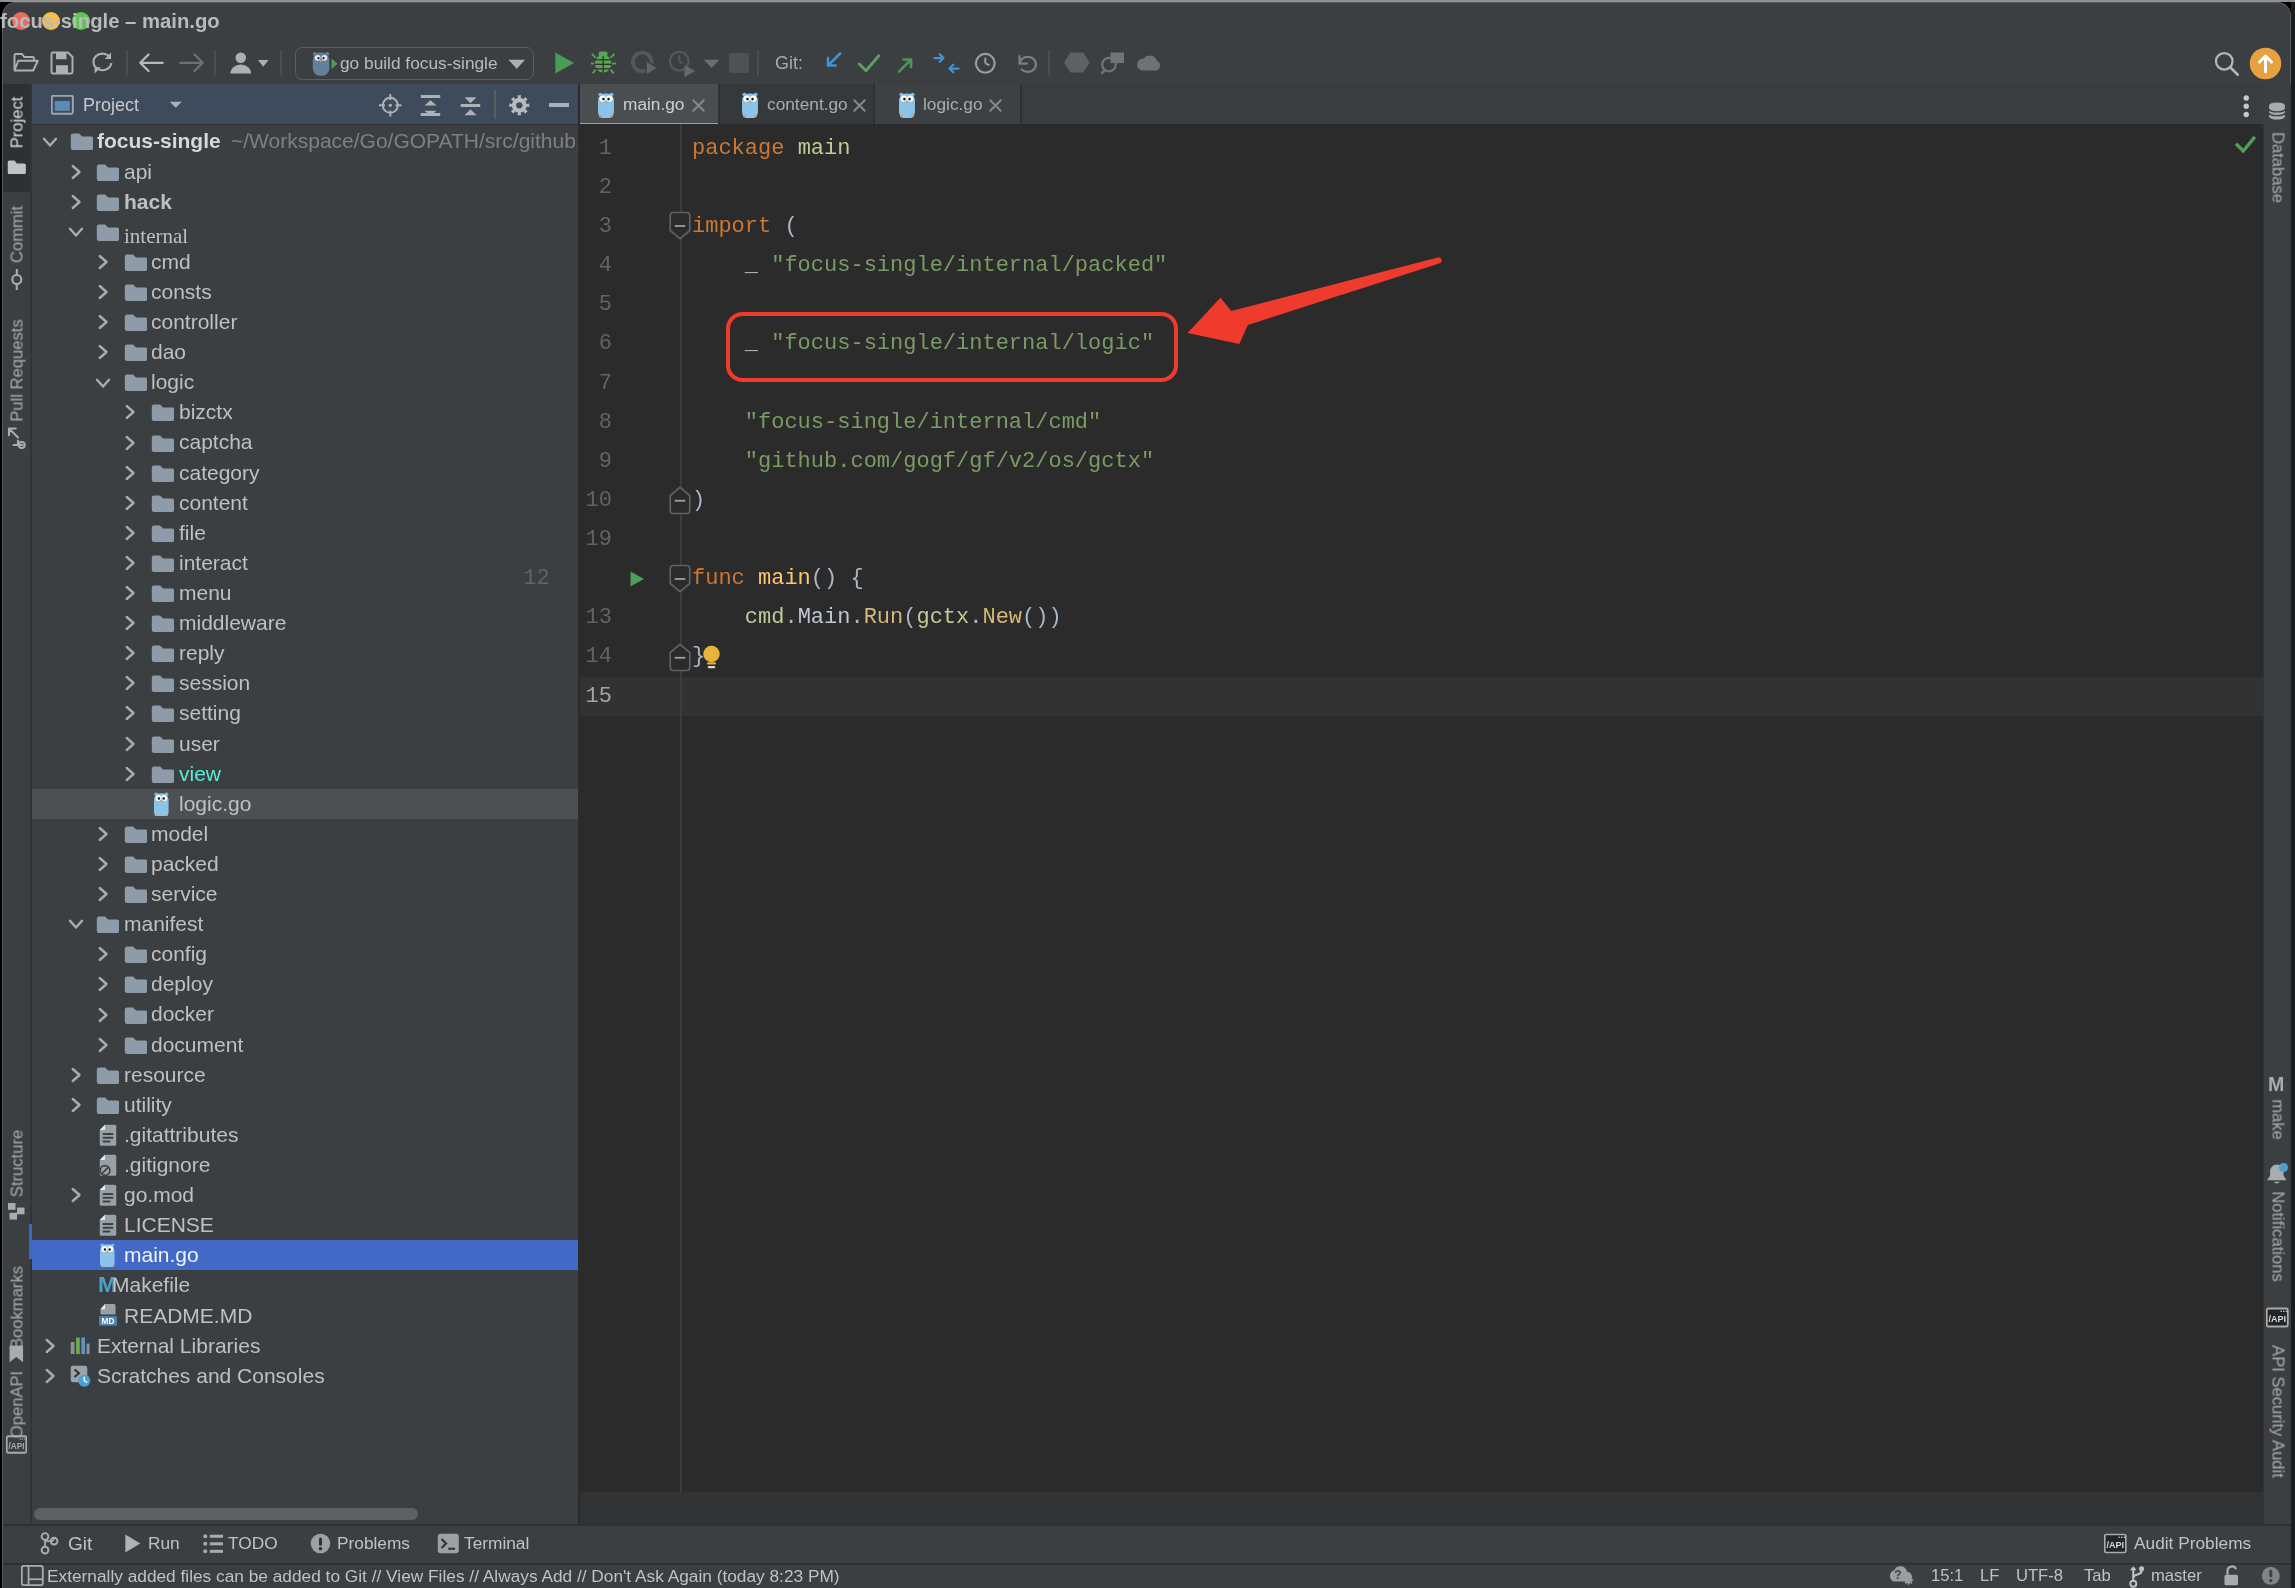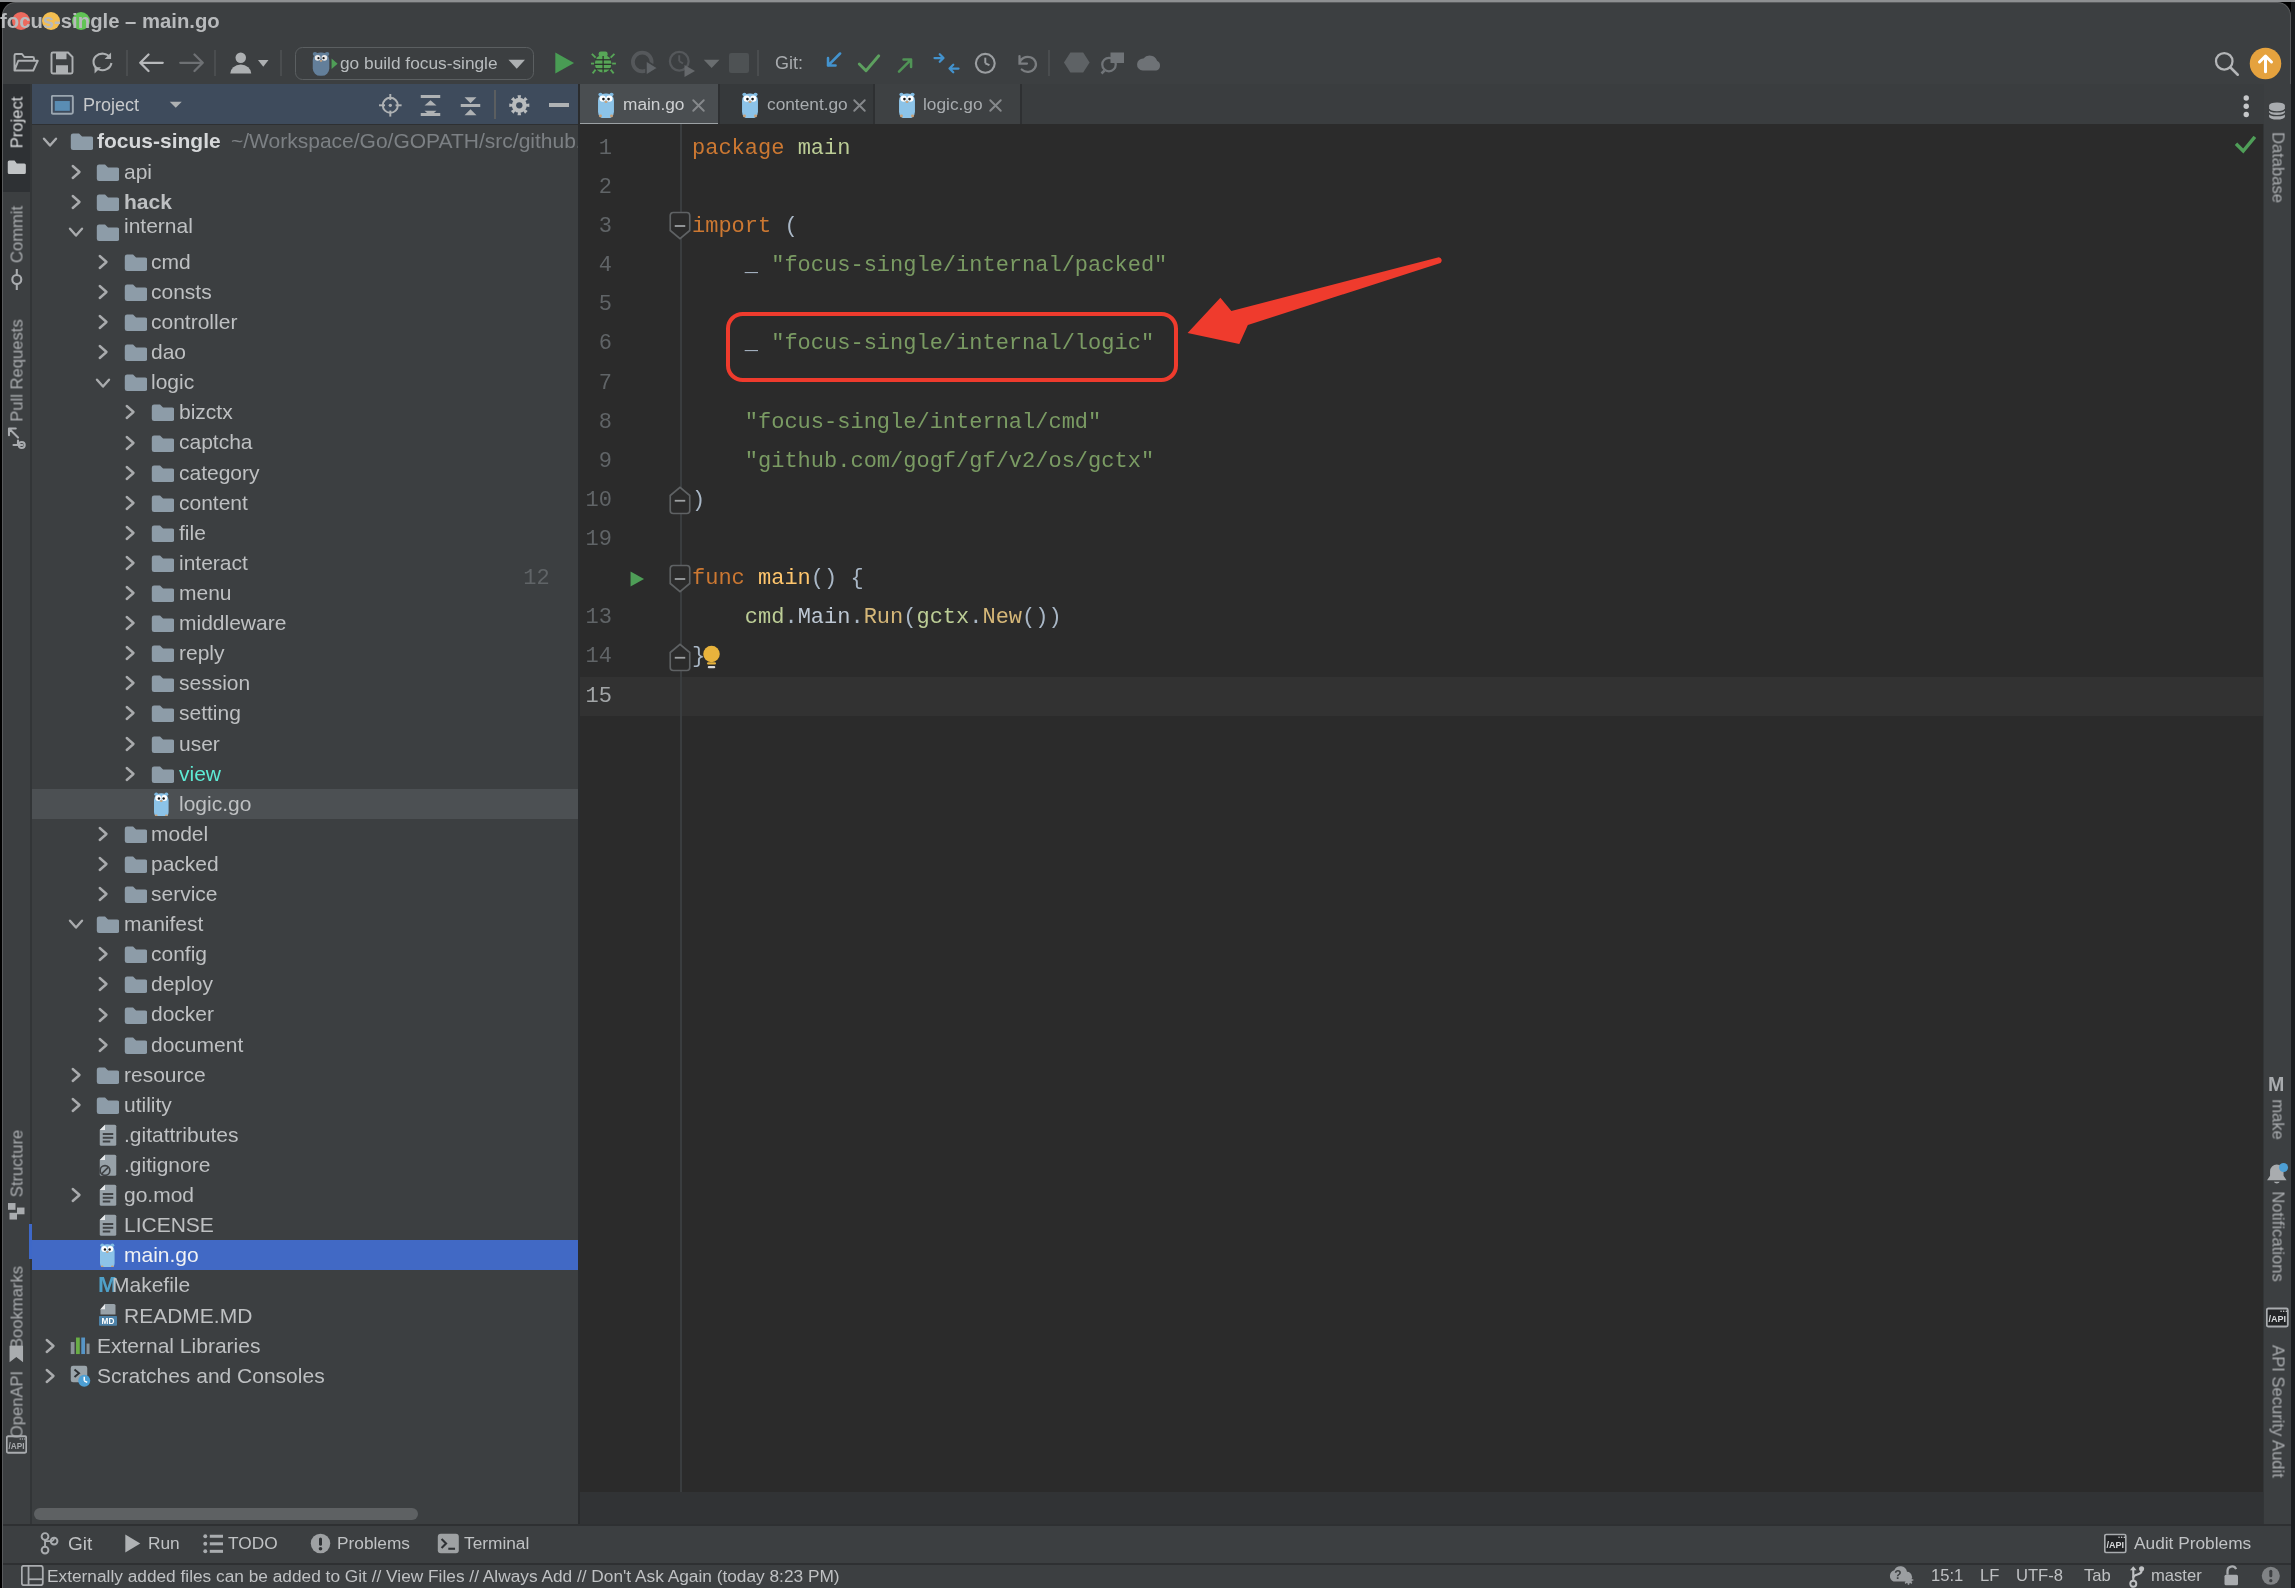--- a/index.html
+++ b/index.html
@@ -315,21 +315,21 @@
 <svg style="position:absolute;left:96px;top:193px;" width="22.6" height="18" viewBox="0 0 30 24">
     <path d="M1 5 a3 3 0 0 1 3-3 h8 l4 4 h12 a3 3 0 0 1 3 3 v12 a3 3 0 0 1 -3 3 H4 a3 3 0 0 1 -3-3 z" fill="#8D9CA8"></path>
   </svg>
 <div style="position:absolute;left:124px;top:181px;height:42px;line-height:42px;font-family:'Liberation Sans', sans-serif;font-size:21px;color:#BEC0C2;font-weight:700;white-space:pre;letter-spacing:0">hack</div>
 <svg style="position:absolute;left:67px;top:225px;" width="18" height="13.5" viewBox="0 0 24 18">
     <polyline points="4,5 12,14 20,5" fill="none" stroke="#A9ABAD" stroke-width="3.2" stroke-linecap="round" stroke-linejoin="round"></polyline>
   </svg>
 <svg style="position:absolute;left:96px;top:223px;" width="22.6" height="18" viewBox="0 0 30 24">
     <path d="M1 5 a3 3 0 0 1 3-3 h8 l4 4 h12 a3 3 0 0 1 3 3 v12 a3 3 0 0 1 -3 3 H4 a3 3 0 0 1 -3-3 z" fill="#8D9CA8"></path>
   </svg>
-<div style="position:absolute;left:124px;top:205px;height:42px;line-height:42px;font-family:Liberation Sans, sans-serif;font-size:21px;color:#BEC0C2;font-weight:400;white-space:pre;letter-spacing:0">internal</div>
+<div style="position:absolute;left:124px;top:215px;height:42px;line-height:42px;font-family:Liberation Serif, serif;font-size:21px;color:#BEC0C2;font-weight:400;white-space:pre;letter-spacing:0">internal</div>
 <svg style="position:absolute;left:96px;top:253px;" width="13.5" height="18" viewBox="0 0 18 24">
     <polyline points="5,4 14,12 5,20" fill="none" stroke="#A9ABAD" stroke-width="3.2" stroke-linecap="round" stroke-linejoin="round"></polyline>
   </svg>
 <svg style="position:absolute;left:124px;top:253px;" width="22.6" height="18" viewBox="0 0 30 24">
     <path d="M1 5 a3 3 0 0 1 3-3 h8 l4 4 h12 a3 3 0 0 1 3 3 v12 a3 3 0 0 1 -3 3 H4 a3 3 0 0 1 -3-3 z" fill="#8D9CA8"></path>
   </svg>
 <div style="position:absolute;left:151px;top:241px;height:42px;line-height:42px;font-family:'Liberation Sans', sans-serif;font-size:21px;color:#BEC0C2;font-weight:400;white-space:pre;letter-spacing:0">cmd</div>
 <svg style="position:absolute;left:96px;top:283px;" width="13.5" height="18" viewBox="0 0 18 24">
     <polyline points="5,4 14,12 5,20" fill="none" stroke="#A9ABAD" stroke-width="3.2" stroke-linecap="round" stroke-linejoin="round"></polyline>
   </svg>

